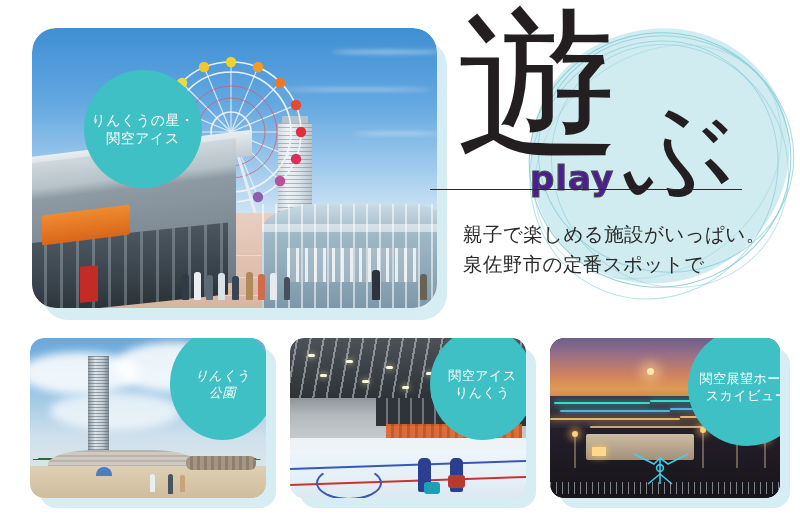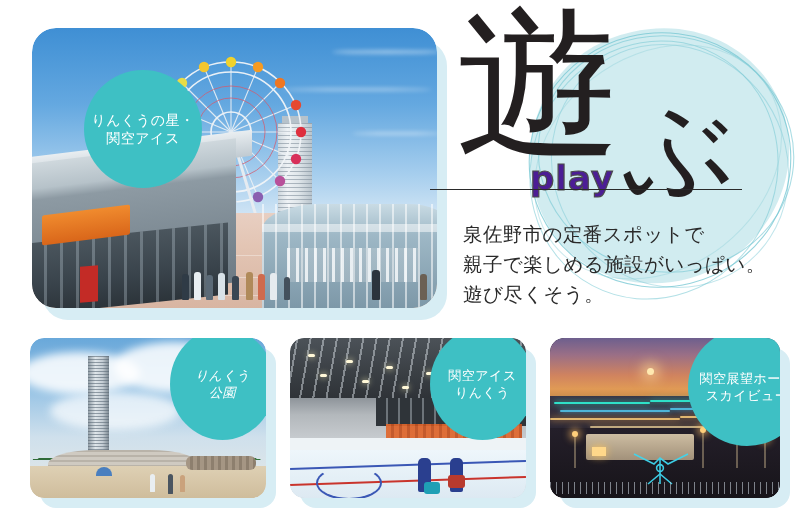--- a/index.html
+++ b/index.html
@@ -336,23 +336,22 @@
   </div>
 
   <div class="title-block">
     <div class="kanji-yu">遊</div>
     <div class="kana-bu">ぶ</div>
     <div class="play-word">play</div>
   </div>
   <div class="rule"></div>
 
   <div class="lede">
+    <div>親子で楽しめる施設がいっぱい。</div>
     <div>泉佐野市の定番スポットで</div>
-    <div>親子で楽しめる施設がいっぱい。</div>
-    <div>遊び尽くそう。</div>
   </div>
 
   <div class="thumb-offset" style="left:40px;top:348px;width:236px;height:160px;"></div>
   <div class="thumb-card" style="left:30px;top:338px;width:236px;height:160px;">
     <div class="thumb-photo">
       <div class="t1-sky"></div>
       <div class="t1-cloud" style="left:-10px;top:14px;width:120px;height:42px;"></div>
       <div class="t1-cloud" style="left:84px;top:4px;width:120px;height:50px;"></div>
       <div class="t1-cloud" style="left:150px;top:34px;width:110px;height:44px;"></div>
       <div class="t1-cloud" style="left:20px;top:54px;width:130px;height:38px;opacity:.8;"></div>

